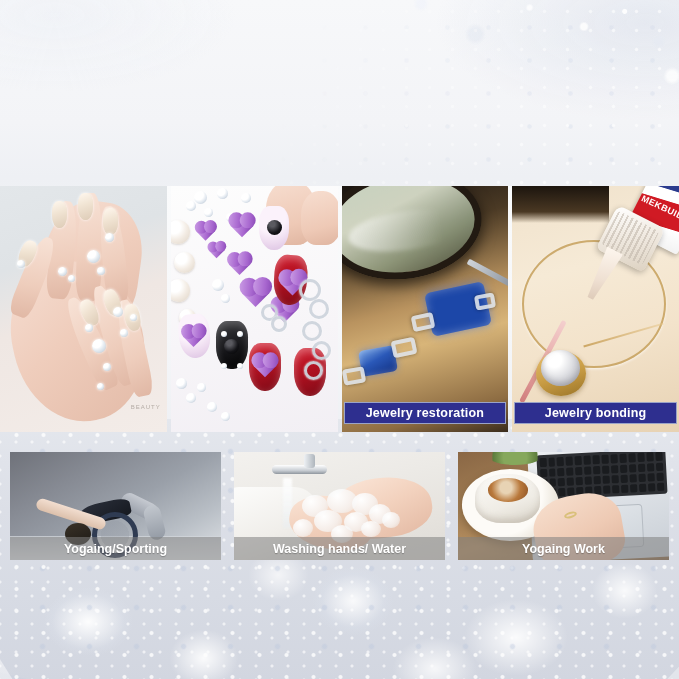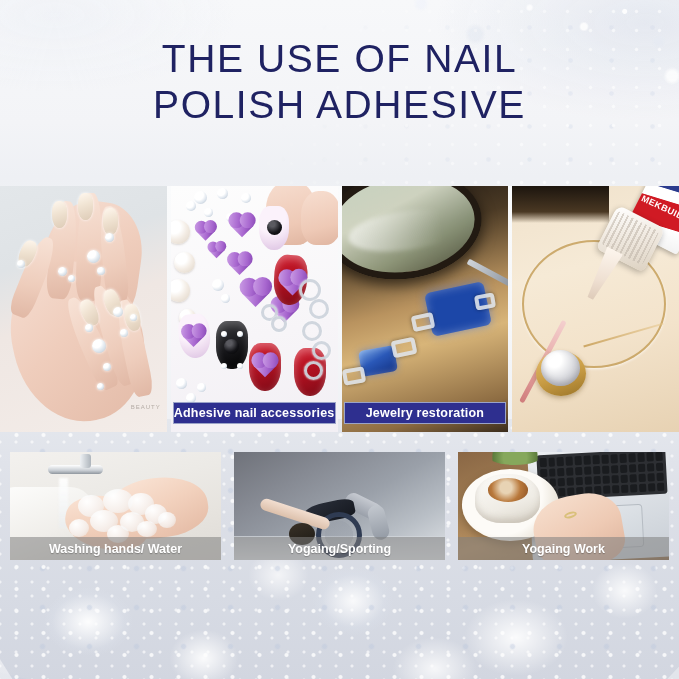--- a/index.html
+++ b/index.html
@@ -509,22 +509,20 @@
 </head>
 <body>
 
 <div class="poster">
 
   <div class="bg-base"></div>
   <div class="bg-glitter-top"></div>
   <div class="bg-midband"></div>
   <div class="bg-crystals"></div>
 
-  <div class="title">THE USE OF NAIL
-POLISH ADHESIVE</div>
 
   <div class="row-top">
 
     <div class="cell">
       <div class="photo p-nails">
         <div class="hand h2"></div>
         <div class="hand h1"></div>
         <div class="finger" style="left:30%;top:6%;width:15%;height:40%;transform:rotate(6deg);"></div>
         <div class="finger" style="left:46%;top:3%;width:15%;height:44%;transform:rotate(2deg);"></div>
         <div class="finger" style="left:61%;top:8%;width:14%;height:40%;transform:rotate(-6deg);"></div>
@@ -599,21 +597,20 @@
         <div class="chain" style="left:85%;top:63%;width:19px;height:19px;"></div>
         <div class="chain" style="left:80%;top:71%;width:19px;height:19px;"></div>
         <div class="chain" style="left:54%;top:48%;width:17px;height:17px;"></div>
         <div class="chain" style="left:60%;top:53%;width:16px;height:16px;"></div>
         <div class="rhinestone" style="left:3%;top:78%;width:11px;height:11px;"></div>
         <div class="rhinestone" style="left:9%;top:84%;width:10px;height:10px;"></div>
         <div class="rhinestone" style="left:16%;top:80%;width:9px;height:9px;"></div>
         <div class="rhinestone" style="left:22%;top:88%;width:10px;height:10px;"></div>
         <div class="rhinestone" style="left:30%;top:92%;width:9px;height:9px;"></div>
       </div>
-      <div class="caption-bar">Adhesive nail accessories</div>
     </div>
 
     <div class="cell">
       <div class="photo p-jew">
         <div class="loupe"></div>
         <div class="loupe-shine"></div>
         <div class="bigstone"></div>
         <div class="smallstone"></div>
         <div class="link" style="left:1%;top:74%;width:22px;height:16px;transform:rotate(-10deg);"></div>
         <div class="link" style="left:30%;top:62%;width:24px;height:17px;transform:rotate(-12deg);"></div>
@@ -635,25 +632,41 @@
           </div>
           <div class="bottle-cap"></div>
           <div class="nozzle"></div>
         </div>
         <div class="needle"></div>
         <div class="pearl-pendant">
           <div class="setting"></div>
           <div class="ball"></div>
         </div>
       </div>
+      <div class="caption-bar">Jewelry bonding</div>
     </div>
 
   </div>
 
   <div class="row-bottom">
+
+    <div class="cell-b">
+      <div class="photo p-yoga">
+        <div class="floor"></div>
+        <div class="legs">
+          <div class="thigh"></div>
+          <div class="shin"></div>
+        </div>
+        <div class="torso"></div>
+        <div class="wheel"></div>
+        <div class="arm"></div>
+        <div class="head"></div>
+      </div>
+      <div class="caption-overlay">Yogaing/Sporting</div>
+    </div>
 
     <div class="cell-b">
       <div class="photo p-wash">
         <div class="sink"></div>
         <div class="faucet">
             <div class="spout"></div>
             <div class="stem"></div>
           </div>
         <div class="water"></div>
         <div class="hand h-right"></div>
@@ -666,35 +679,20 @@
         <div class="foam" style="left:64%;top:48%;width:22px;height:20px;"></div>
         <div class="foam" style="left:28%;top:62%;width:20px;height:18px;"></div>
         <div class="foam" style="left:46%;top:68%;width:22px;height:18px;"></div>
         <div class="foam" style="left:60%;top:64%;width:20px;height:16px;"></div>
         <div class="foam" style="left:70%;top:56%;width:18px;height:16px;"></div>
       </div>
       <div class="caption-overlay">Washing hands/ Water</div>
     </div>
 
     <div class="cell-b">
-      <div class="photo p-yoga">
-        <div class="floor"></div>
-        <div class="legs">
-          <div class="thigh"></div>
-          <div class="shin"></div>
-        </div>
-        <div class="torso"></div>
-        <div class="wheel"></div>
-        <div class="arm"></div>
-        <div class="head"></div>
-      </div>
-      <div class="caption-overlay">Yogaing/Sporting</div>
-    </div>
-
-    <div class="cell-b">
       <div class="photo p-office">
         <div class="laptop">
           <div class="keyboard">
             <div class="key"></div>
               <div class="key"></div>
               <div class="key"></div>
               <div class="key"></div>
             <div class="key"></div>
               <div class="key"></div>
               <div class="key"></div>

